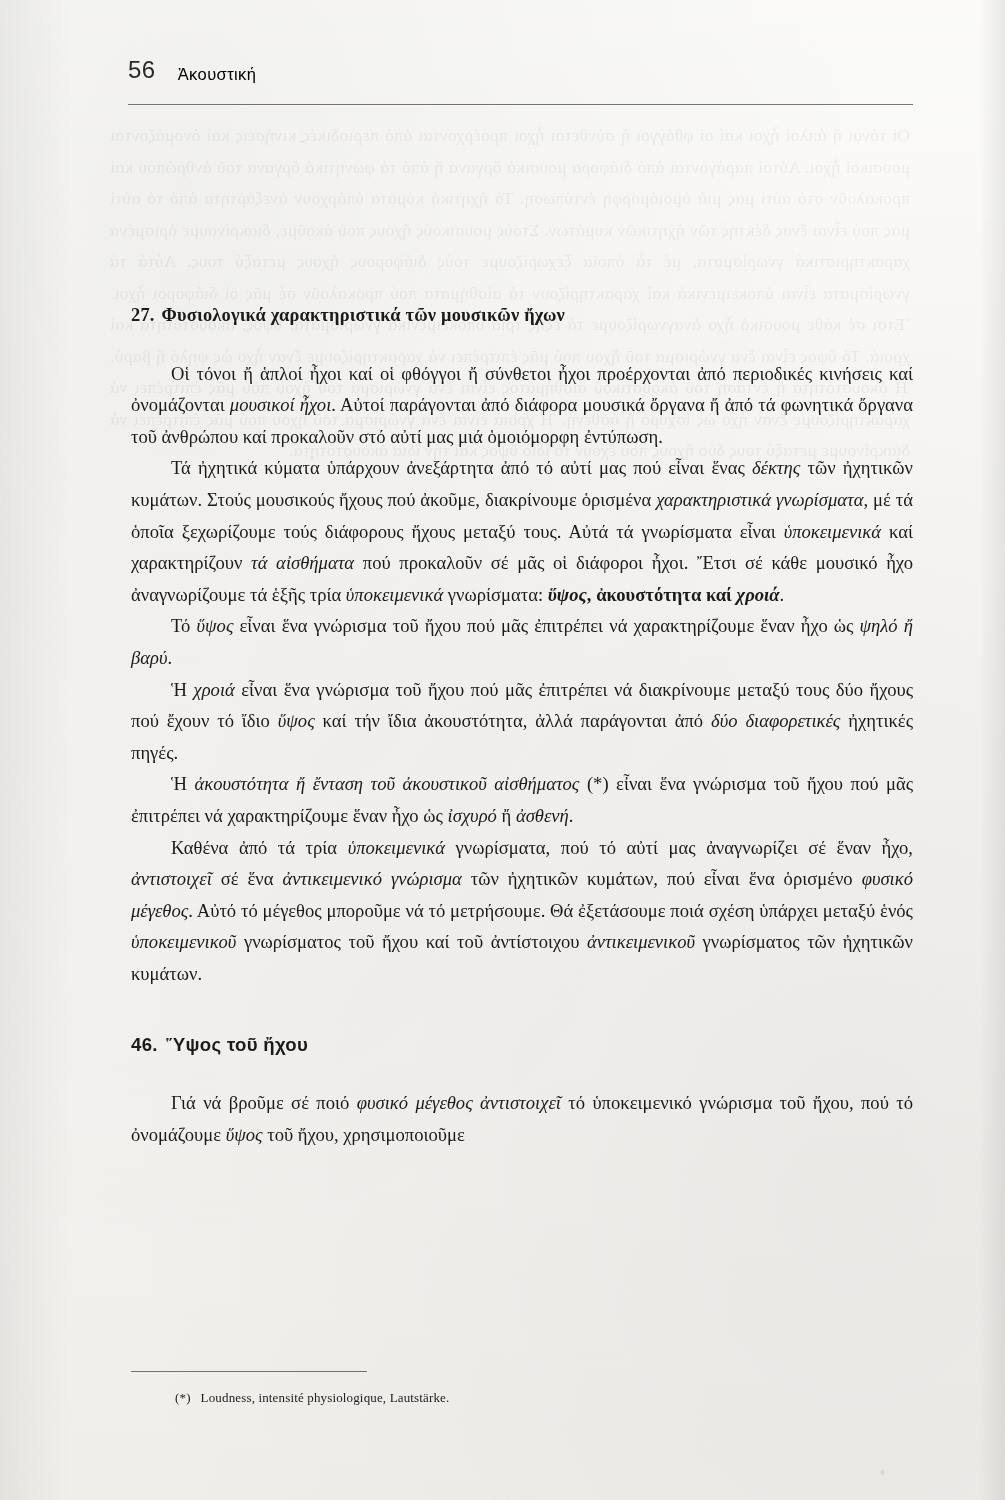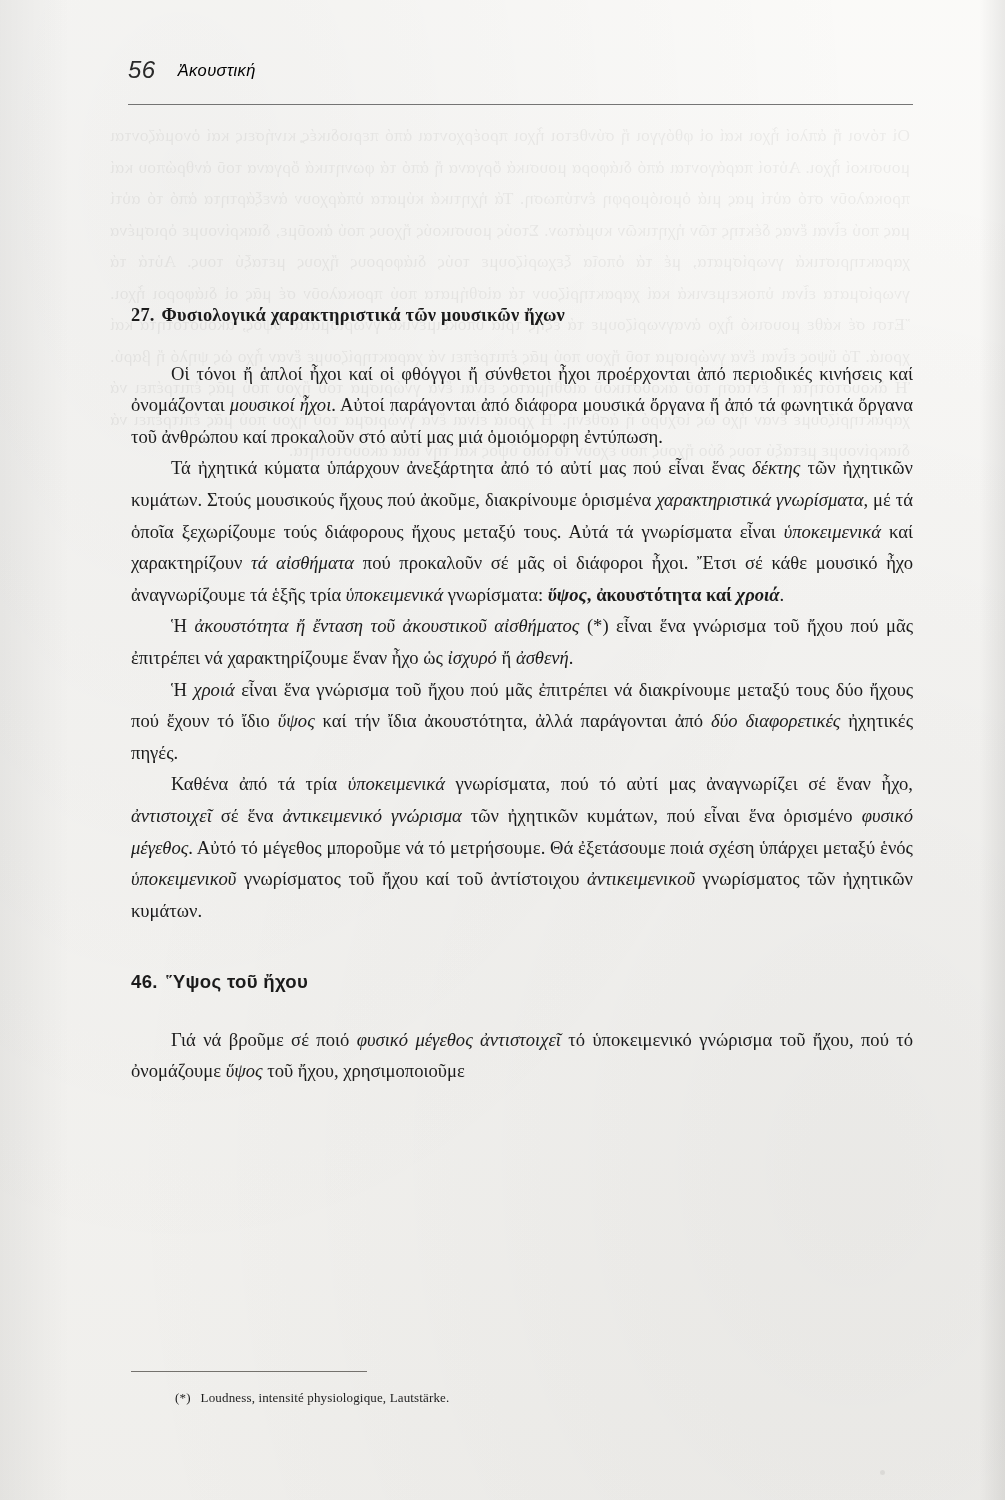--- a/index.html
+++ b/index.html
@@ -49,23 +49,22 @@
     position: absolute;
     inset: 0;
   }
 
   
   .runhead {
     position: absolute;
     top: 56px;
     left: 128px;
     display: flex;
-    align-items: center;
+    align-items: flex-end;
     gap: 22px;
-    font-style: italic;
   }
   .folio {
     font-family: "Liberation Sans", sans-serif;
     font-size: 24px;
     color: #2a2a2a;
     letter-spacing: 0.5px;
   }
   .runtitle {
     font-family: "Liberation Sans", sans-serif;
     font-size: 16.5px;
@@ -182,22 +181,23 @@
 
 
     <div class="body">
 
       <p class="section-head">
         <span class="num">27.</span><span>Φυσιολογικά χαρακτηριστικά τῶν μουσικῶν ἤχων</span>
       </p>
 
       <p class="para">Οἱ τόνοι ἤ ἁπλοί ἦχοι καί οἱ φθόγγοι ἤ σύνθετοι ἦχοι προέρχονται ἀπό περιοδικές κινήσεις καί ὀνομάζονται <span class="it">μουσικοί ἦχοι</span>. Αὐτοί παράγονται ἀπό διάφορα μουσικά ὄργανα ἤ ἀπό τά φωνητικά ὄργανα τοῦ ἀνθρώπου καί προκαλοῦν στό αὐτί μας μιά ὁμοιόμορφη ἐντύπωση.</p>
       <p class="para">Τά ἠχητικά κύματα ὑπάρχουν ἀνεξάρτητα ἀπό τό αὐτί μας πού εἶναι ἕνας <span class="it">δέκτης</span> τῶν ἠχητικῶν κυμάτων. Στούς μουσικούς ἤχους πού ἀκοῦμε, διακρίνουμε ὁρισμένα <span class="it">χαρακτηριστικά γνωρίσματα</span>, μέ τά ὁποῖα ξεχωρίζουμε τούς διάφορους ἤχους μεταξύ τους. Αὐτά τά γνωρίσματα εἶναι <span class="it">ὑποκειμενικά</span> καί χαρακτηρίζουν <span class="it">τά αἰσθήματα</span> πού προκαλοῦν σέ μᾶς οἱ διάφοροι ἦχοι. Ἔτσι σέ κάθε μουσικό ἦχο ἀναγνωρίζουμε τά ἑξῆς τρία <span class="it">ὑποκειμενικά</span> γνωρίσματα: <span class="bd"><span class="it">ὕψος</span>, ἀκουστότητα καί <span class="it">χροιά</span></span>.</p>
+      <p class="para">Τό <span class="it">ὕψος</span> εἶναι ἕνα γνώρισμα τοῦ ἤχου πού μᾶς ἐπιτρέπει νά χαρακτηρίζουμε ἕναν ἦχο ὡς <span class="it">ψηλό ἤ βαρύ</span>.</p>
+      <p class="para">Ἡ <span class="it">χροιά</span> εἶναι ἕνα γνώρισμα τοῦ ἤχου πού μᾶς ἐπιτρέπει νά διακρίνουμε μεταξύ τους δύο ἤχους πού ἔχουν τό ἴδιο <span class="it">ὕψος</span> καί τήν ἴδια ἀκουστότητα, ἀλλά παράγονται ἀπό <span class="it">δύο διαφορετικές</span> ἠχητικές πηγές.</p>
       <p class="para">Ἡ <span class="it">ἀκουστότητα ἤ ἔνταση</span> <span class="it">τοῦ ἀκουστικοῦ αἰσθήματος</span> (*) εἶναι ἕνα γνώρισμα τοῦ ἤχου πού μᾶς ἐπιτρέπει νά χαρακτηρίζουμε ἕναν ἦχο ὡς <span class="it">ἰσχυρό</span> ἤ <span class="it">ἀσθενή</span>.</p>
-      <p class="para">Ἡ <span class="it">χροιά</span> εἶναι ἕνα γνώρισμα τοῦ ἤχου πού μᾶς ἐπιτρέπει νά διακρίνουμε μεταξύ τους δύο ἤχους πού ἔχουν τό ἴδιο <span class="it">ὕψος</span> καί τήν ἴδια ἀκουστότητα, ἀλλά παράγονται ἀπό <span class="it">δύο διαφορετικές</span> ἠχητικές πηγές.</p>
       <p class="para">Καθένα ἀπό τά τρία <span class="it">ὑποκειμενικά</span> γνωρίσματα, πού τό αὐτί μας ἀναγνωρίζει σέ ἕναν ἦχο, <span class="it">ἀντιστοιχεῖ</span> σέ ἕνα <span class="it">ἀντικειμενικό γνώρισμα</span> τῶν ἠχητικῶν κυμάτων, πού εἶναι ἕνα ὁρισμένο <span class="it">φυσικό μέγεθος</span>. Αὐτό τό μέγεθος μποροῦμε νά τό μετρήσουμε. Θά ἐξετάσουμε ποιά σχέση ὑπάρχει μεταξύ ἑνός <span class="it">ὑποκειμενικοῦ</span> γνωρίσματος τοῦ ἤχου καί τοῦ ἀντίστοιχου <span class="it">ἀντικειμενικοῦ</span> γνωρίσματος τῶν ἠχητικῶν κυμάτων.</p>
 
       <p class="section-head-2">
         <span class="num">46.</span><span>Ὕψος τοῦ ἤχου</span>
       </p>
 
       <p class="para">Γιά νά βροῦμε σέ ποιό <span class="it">φυσικό μέγεθος</span> <span class="it">ἀντιστοιχεῖ</span> τό ὑποκειμενικό γνώρισμα τοῦ ἤχου, πού τό ὀνομάζουμε <span class="it">ὕψος</span> τοῦ ἤχου, χρησιμοποιοῦμε</p>
     </div>
 
     <div class="fn-rule"></div>

